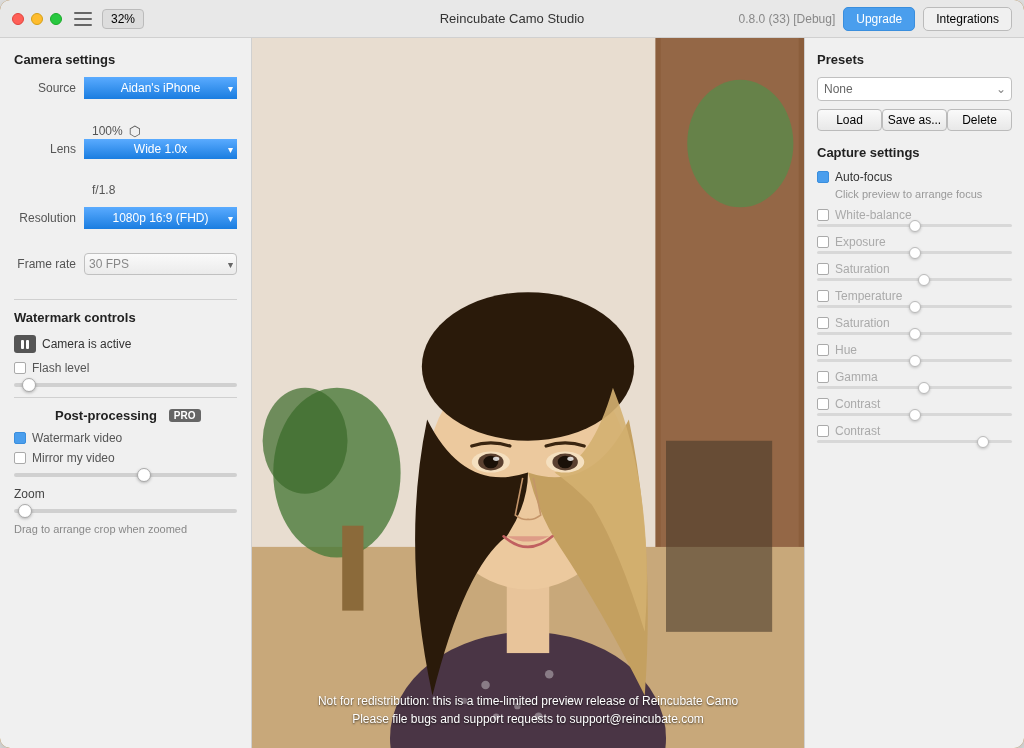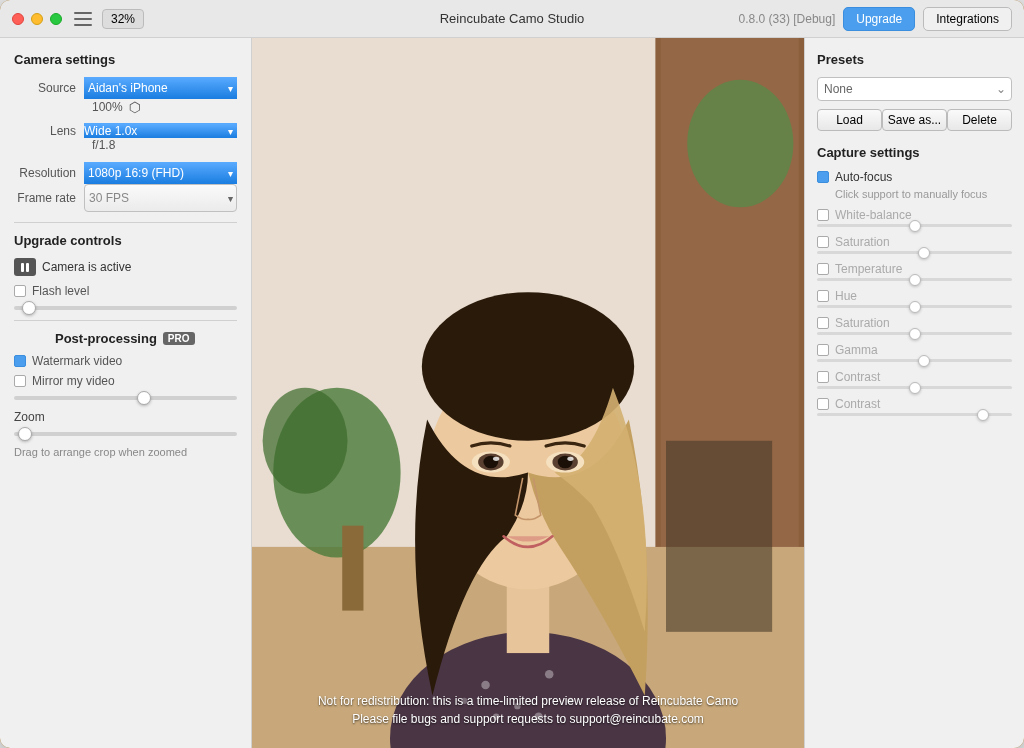--- a/index.html
+++ b/index.html
@@ -117,41 +117,42 @@
     }
     .section-title {
       font-size: 13px;
       font-weight: 600;
       color: #222;
       margin-bottom: 10px;
     }
     .form-row {
       display: flex;
       align-items: center;
-      margin-bottom: 0;
+      margin-bottom: 24px;
     }
     .form-label {
       width: 70px;
       font-size: 12px;
       color: #555;
       text-align: right;
       padding-right: 8px;
       flex-shrink: 0;
     }
     .form-select {
       flex: 1;
       height: 22px;
       border: 1px solid #aaa;
       border-radius: 4px;
       background: linear-gradient(to bottom, #ffffff, #f0f0f0);
       font-size: 12px;
       padding: 0 4px;
       appearance: none;
       -webkit-appearance: none;
       position: relative;
+      text-align: center;
     }
     .select-wrapper {
       flex: 1;
       position: relative;
     }
     .select-wrapper::after {
       content: '▾';
       position: absolute;
       right: 4px;
       top: 50%;
@@ -164,21 +165,20 @@
       background: linear-gradient(to bottom, #5aabff, #1a7de0);
       color: white;
     }
     .select-blue::after {
       color: white;
     }
     .source-info {
       display: flex;
       align-items: center;
       margin-left: 78px;
-      margin-bottom: 8px;
       font-size: 12px;
       color: #555;
       gap: 6px;
     }
     .usb-icon {
       font-size: 14px;
     }
     .lens-info {
       margin-left: 78px;
       margin-bottom: 10px;
@@ -217,21 +217,21 @@
     }
     .checkbox-row {
       display: flex;
       align-items: center;
       gap: 6px;
       margin-bottom: 6px;
     }
     .post-proc-header {
       display: flex;
       align-items: center;
-      gap: 6px;
+      gap: 12px;
       margin-bottom: 8px;
       padding-left: 41px;
     }
     .pro-badge {
       background: #666;
       color: white;
       font-size: 10px;
       padding: 1px 5px;
       border-radius: 3px;
       font-weight: 600;
@@ -451,50 +451,50 @@
         </div>
       </div>
       <div class="source-info">
         <span>100%</span>
         <span class="usb-icon">⬡</span>
       </div>
 
       <div class="form-row">
         <span class="form-label">Lens</span>
         <div class="select-wrapper select-blue">
-          <select class="form-select" style="background:linear-gradient(to bottom,#5aabff,#1a7de0);color:white;width:100%;border:none;border-radius:4px;height:14px;font-size:12px;padding:0 0;">
+          <select class="form-select" style="background:linear-gradient(to bottom,#5aabff,#1a7de0);color:white;width:100%;border:none;border-radius:4px;height:20px;font-size:12px;padding:0 0;">
             <option>Wide 1.0x</option>
           </select>
         </div>
       </div>
       <div class="lens-info">f/1.8</div>
 
       <div class="form-row">
         <span class="form-label">Resolution</span>
         <div class="select-wrapper select-blue">
           <select class="form-select" style="background:linear-gradient(to bottom,#5aabff,#1a7de0);color:white;width:100%;border:none;border-radius:4px;height:22px;font-size:12px;padding:0 4px;">
             <option>1080p 16:9 (FHD)</option>
           </select>
         </div>
       </div>
 
       <div class="form-row">
         <span class="form-label">Frame rate</span>
         <div class="select-wrapper" style="flex:1;position:relative;">
-          <select style="width:100%;height:28px;border:1px solid #c0c0c0;border-radius:4px;background:linear-gradient(to bottom,#fafafa,#ebebeb);font-size:12px;padding:0 4px;color:#888;appearance:none;">
+          <select style="width:100%;height:22px;border:1px solid #c0c0c0;border-radius:4px;background:linear-gradient(to bottom,#fafafa,#ebebeb);font-size:12px;padding:0 4px;color:#888;appearance:none;">
             <option>30 FPS</option>
           </select>
           <span style="position:absolute;right:4px;top:50%;transform:translateY(-50%);font-size:10px;color:#aaa;pointer-events:none;">▾</span>
         </div>
       </div>
 
       <hr class="divider">
 
       <div class="activity-section">
-        <div class="section-title">Upgrade controls</div>
+        <div class="section-title">Watermark controls</div>
         <div class="pause-btn">
           <div class="pause-icon">
             <div class="pause-bar"></div>
             <div class="pause-bar"></div>
           </div>
           <span style="font-size:12px;color:#333;">Camera is active</span>
         </div>
         <div class="checkbox-row">
           <div class="checkbox-small"></div>
           <span style="font-size:12px;color:#555;">Flash level</span>
@@ -627,32 +627,41 @@
         </div>
       </div>
 
       <div class="capture-section">
         <div class="capture-title">Capture settings</div>
 
         <div class="capture-row">
           <div class="checkbox-small checked"></div>
           <span style="font-size:12px;color:#333;">Auto-focus</span>
         </div>
-        <div class="capture-hint">Click support to manually focus</div>
+        <div class="capture-hint">Click preview to arrange focus</div>
 
         <div class="capture-control">
           <div class="control-label">
             <div class="checkbox-small"></div>
             <span class="disabled-text">White-balance</span>
           </div>
           <div class="right-slider-track">
             <div class="right-slider-thumb" style="left:calc(50% - 6px);"></div>
           </div>
         </div>
 
+        <div class="capture-control">
+          <div class="control-label">
+            <div class="checkbox-small"></div>
+            <span class="disabled-text">Exposure</span>
+          </div>
+          <div class="right-slider-track">
+            <div class="right-slider-thumb" style="left:calc(50% - 6px);"></div>
+          </div>
+        </div>
 
         <div class="capture-control">
           <div class="control-label">
             <div class="checkbox-small"></div>
             <span class="disabled-text">Saturation</span>
           </div>
           <div class="right-slider-track">
             <div class="right-slider-thumb" style="left:calc(55% - 6px);"></div>
           </div>
         </div>
@@ -663,31 +672,31 @@
             <span class="disabled-text">Temperature</span>
           </div>
           <div class="right-slider-track">
             <div class="right-slider-thumb" style="left:calc(50% - 6px);"></div>
           </div>
         </div>
 
         <div class="capture-control">
           <div class="control-label">
             <div class="checkbox-small"></div>
+            <span class="disabled-text">Saturation</span>
+          </div>
+          <div class="right-slider-track">
+            <div class="right-slider-thumb" style="left:calc(50% - 6px);"></div>
+          </div>
+        </div>
+
+        <div class="capture-control">
+          <div class="control-label">
+            <div class="checkbox-small"></div>
             <span class="disabled-text">Hue</span>
-          </div>
-          <div class="right-slider-track">
-            <div class="right-slider-thumb" style="left:calc(50% - 6px);"></div>
-          </div>
-        </div>
-
-        <div class="capture-control">
-          <div class="control-label">
-            <div class="checkbox-small"></div>
-            <span class="disabled-text">Saturation</span>
           </div>
           <div class="right-slider-track">
             <div class="right-slider-thumb" style="left:calc(50% - 6px);"></div>
           </div>
         </div>
 
         <div class="capture-control">
           <div class="control-label">
             <div class="checkbox-small"></div>
             <span class="disabled-text">Gamma</span>

